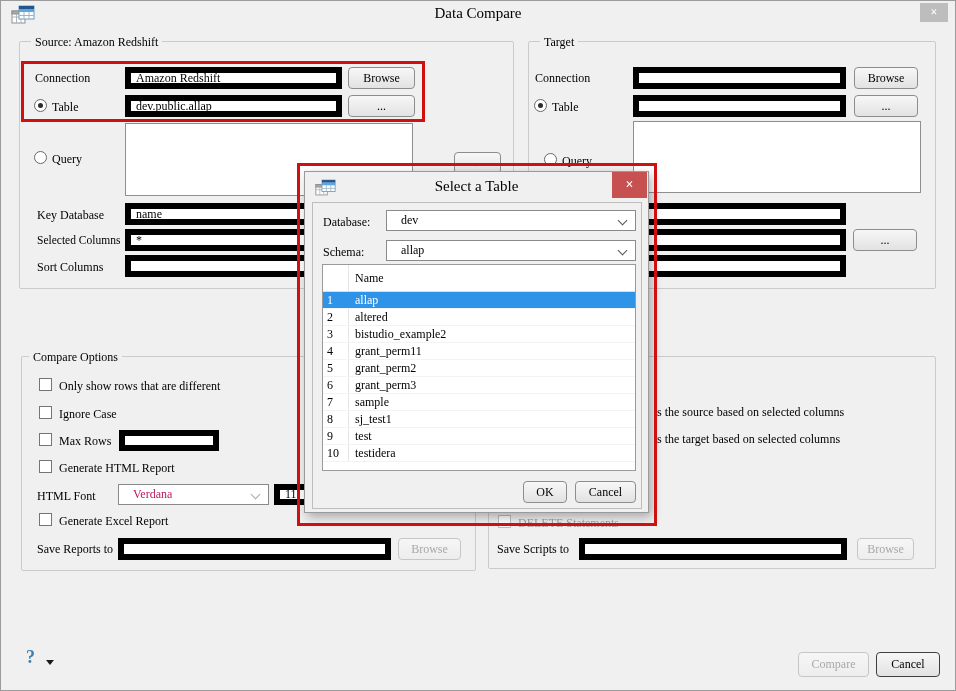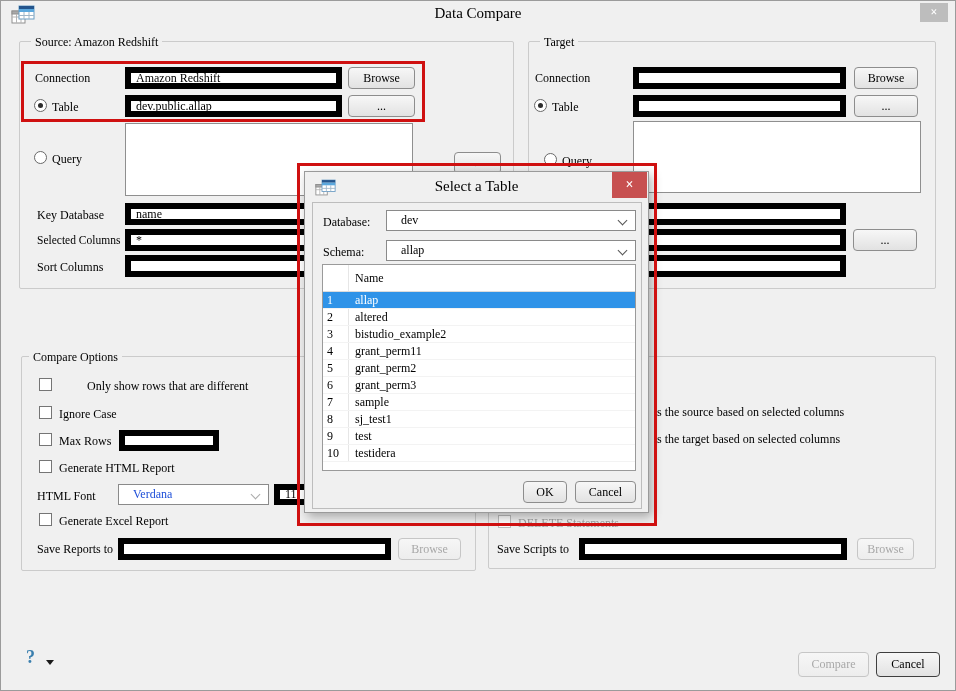--- a/index.html
+++ b/index.html
@@ -23,21 +23,21 @@
   .btn.dis{color:#a8a8a8;border-color:#c6c6c6;background:linear-gradient(#f6f6f6,#ededed);}
   .btn.default{border:1px solid #3f3f3f;}
   .groupbox{position:absolute;border:1px solid #cbcbcb;border-radius:2px;box-sizing:border-box;}
   .legend{position:absolute;background:#f0f0f0;padding:0 4px;white-space:nowrap;}
   .cb{position:absolute;width:13px;height:13px;box-sizing:border-box;border:1px solid #757575;background:#fff;}
   .cb.dis{border-color:#bdbdbd;}
   .radio{position:absolute;width:13px;height:13px;box-sizing:border-box;border:1px solid #686868;border-radius:50%;background:#fff;}
   .radio.sel::after{content:"";position:absolute;left:3px;top:3px;width:5px;height:5px;border-radius:50%;background:#2c2c2c;}
   .combo{position:absolute;box-sizing:border-box;border:1px solid #8a8a8a;background:#fff;display:flex;align-items:center;padding:0 20px 0 14px;font-size:12px;white-space:nowrap;overflow:hidden;}
   .combo .chev{position:absolute;right:9px;top:6px;width:6px;height:6px;border-right:1.6px solid #555;border-bottom:1.6px solid #555;transform:rotate(45deg);}
-  .combo.dis{color:#1d4ed8;}
+  .combo.dis{color:#be185d;}
   .combo.dis .chev{border-color:#aaa;}
   .redrect{position:absolute;border:3px solid var(--annotation_red,#cf1010);box-sizing:border-box;pointer-events:none;}
   .graytxt{color:#9e9e9e;}
   
   #dlg{position:absolute;left:303px;top:170px;width:345px;height:342px;background:#f0f0f0;
        border:1px solid #9a9a9a;box-sizing:border-box;box-shadow:3px 4px 10px rgba(0,0,0,.30);z-index:40;}
   #dlg-close{position:absolute;right:1px;top:0;width:35px;height:26px;background:var(--dialog_close_red,#c75050);
        color:#fff;display:flex;align-items:center;justify-content:center;font-weight:bold;font-size:14px;}
   #dlg-panel{position:absolute;left:7px;top:30px;width:330px;height:307px;border:1px solid #bdbdbd;box-sizing:border-box;}
   #tbl-list{position:absolute;left:9px;top:61px;width:314px;height:207px;background:#fff;border:1px solid #9a9a9a;box-sizing:border-box;overflow:hidden;}
@@ -119,21 +119,21 @@
 
   <input class="inp" style="left: 632px; top: 202px; width: 213px; height: 22px;" readonly="" value="">
   <input class="inp" style="left: 632px; top: 228px; width: 213px; height: 22px;" readonly="" value="">
   <div class="btn" style="left:852px;top:228px;width:64px;height:22px;">...</div>
   <input class="inp" style="left: 632px; top: 254px; width: 213px; height: 22px;" readonly="" value="">
 
   <div class="groupbox" style="left:20px;top:355px;width:455px;height:215px;"></div>
   <div class="legend" style="left:28px;top:349px;">Compare Options</div>
 
   <div class="cb" style="left:38px;top:377px;"></div>
-  <div class="lbl" style="left:58px;top:378px;margin-left:28px;">Only show rows that are different</div>
+  <div class="lbl" style="left:58px;top:378px;">Only show rows that are different</div>
 
   <div class="cb" style="left:38px;top:405px;"></div>
   <div class="lbl" style="left:58px;top:406px;">Ignore Case</div>
 
   <div class="cb" style="left:38px;top:432px;"></div>
   <div class="lbl" style="left:58px;top:433px;">Max Rows</div>
   <input class="inp" style="left: 118px; top: 429px; width: 100px; height: 21px;" readonly="" value="">
 
   <div class="cb" style="left:38px;top:459px;"></div>
   <div class="lbl" style="left:58px;top:460px;">Generate HTML Report</div>

